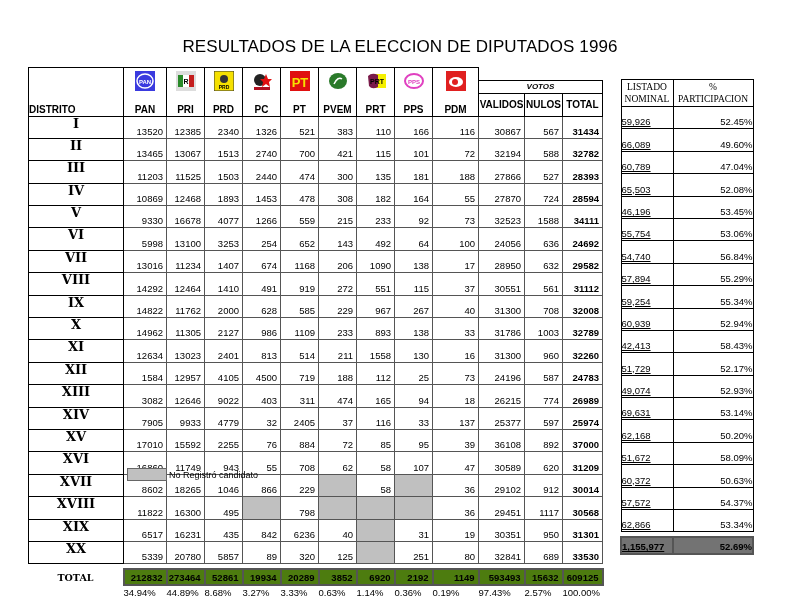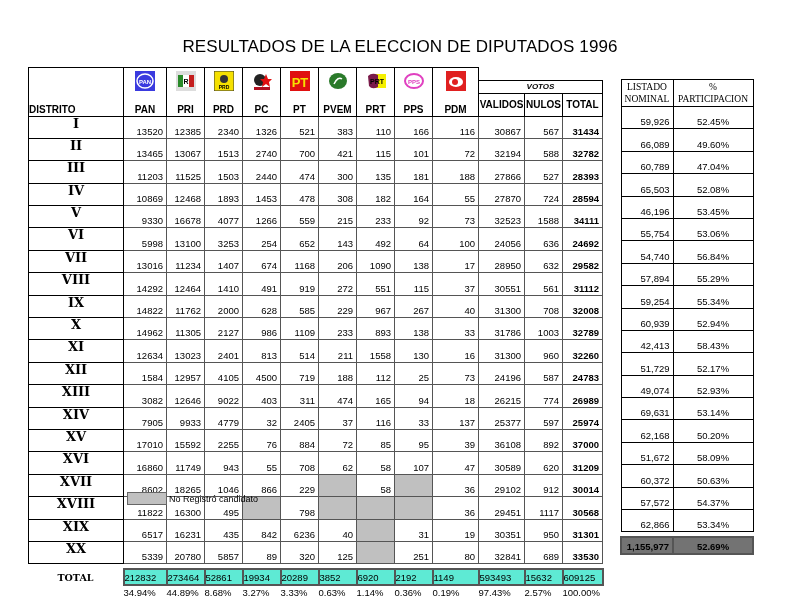--- a/index.html
+++ b/index.html
@@ -14,30 +14,30 @@
   .party-lbl { font-weight:bold; font-size:10px; text-align:center; vertical-align:bottom; height:12px !important;
                border-left:1px solid #000; border-right:1px solid #000; border-bottom:1px solid #000; padding-bottom:1px !important; }
   .distrito-hdr { font-weight:bold; font-size:10px; text-align:left; vertical-align:bottom; border:1px solid #000; padding-bottom:1px !important; }
   .votos-hdr { font-weight:bold; font-size:8px; text-align:center; border:1px solid #000; height:12px !important;font-style:italic; }
   .sub-hdr { font-weight:bold; font-size:10px; text-align:center; border:1px solid #000; height:22px !important; vertical-align:middle; }
   .num { text-align:right; padding-right:3px !important; border-right:1.5px solid #555; border-bottom:1.5px solid #555; border-left:1px solid #bbb; vertical-align:bottom; padding-bottom:1px !important; }
   .num.bold { font-weight:bold; }
   .roman { text-align:center; font-weight:bold; font-family:"DejaVu Serif", serif; font-size:13px; border-left:1px solid #000; border-right:1px solid #000; border-bottom:1px solid #000; vertical-align:top; line-height:14px; }
   .gray { background:#c0c0c0; }
   .total-lbl { font-weight:bold; font-family:"DejaVu Serif", serif; font-size:9.5px; text-align:center; height:16px !important; }
-  .total-cell { background:#5eead4; border:2.5px double #555 !important; font-weight:normal; padding-right:3px !important; height:14px !important; }
+  .total-cell { background:#4d7c0f; border:2.5px double #555 !important; text-align:right; font-weight:bold; padding-right:3px !important; height:14px !important; }
   .pct-row td { text-align:left; font-size:9.5px; height:12px !important; padding-right:2px !important; }
   #side { left:620px; top:79px; font-size:9.5px; }
   #side td { padding:0; height:20.4px; border:1px solid #000; border-top:none; }
   #side .shdr { text-align:center; height:26px; border:1px solid #000; line-height:12px;font-family:Liberation Serif, serif; }
-  #side .nom { text-align:right; padding-right:3px; width:47px; vertical-align:bottom; padding-bottom:1px; }
-  #side .pc { text-align:center; width:78px; vertical-align:bottom; padding-bottom:1px; }
+  #side .nom { padding-right:3px; width:47px; vertical-align:bottom; padding-bottom:1px;text-decoration:underline; }
+  #side .pc { text-align:right; width:78px; vertical-align:bottom; padding-bottom:1px; }
   #side .tot td { background:#737373; border:2.5px double #555; font-weight:bold; height:14px; }
   .logo { display:inline-block; width:20px; height:20px; box-sizing:border-box; font-weight:bold; font-size:7px; line-height:20px; text-align:center; }
-  .legend { position:absolute; left:127px; top:492px; display:flex; align-items:center; font-size:9px; }
+  .legend { position:absolute; left:127px; top:468px; display:flex; align-items:center; font-size:9px; }
   .legend .swatch { width:38px; height:11px; background:#c0c0c0; border:1px solid #666; margin-right:2px; }
 </style>
 </head>
 <body>
 
 <div class="title">RESULTADOS DE LA ELECCION DE DIPUTADOS 1996</div>
 
 <table id="main">
   <colgroup>
     <col style="width:95px">

